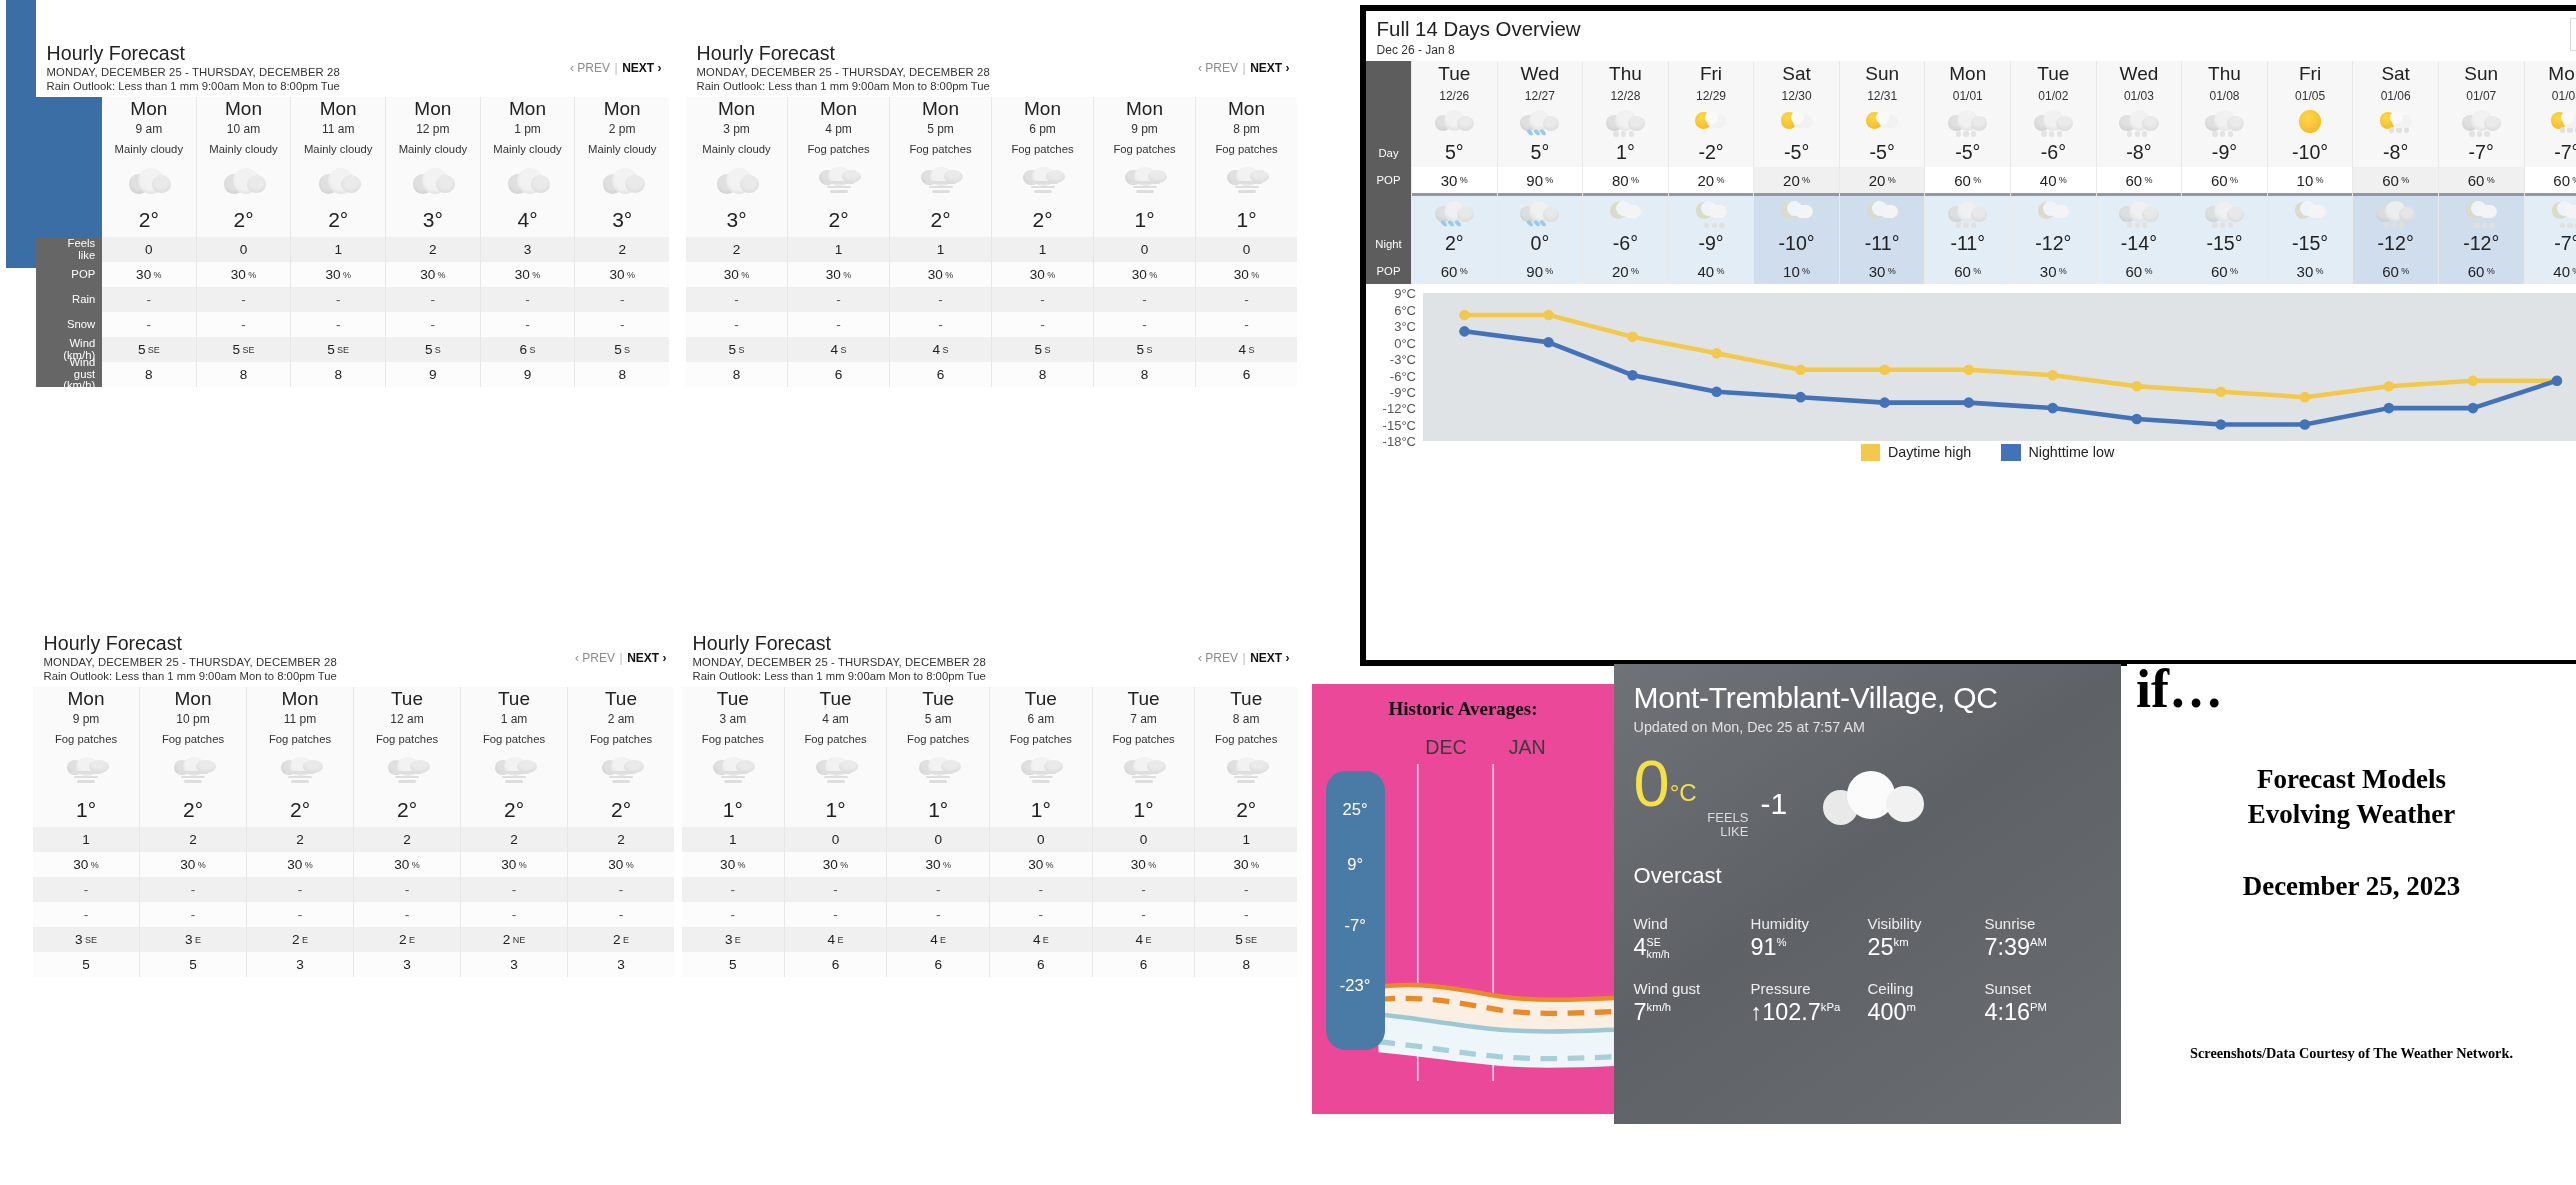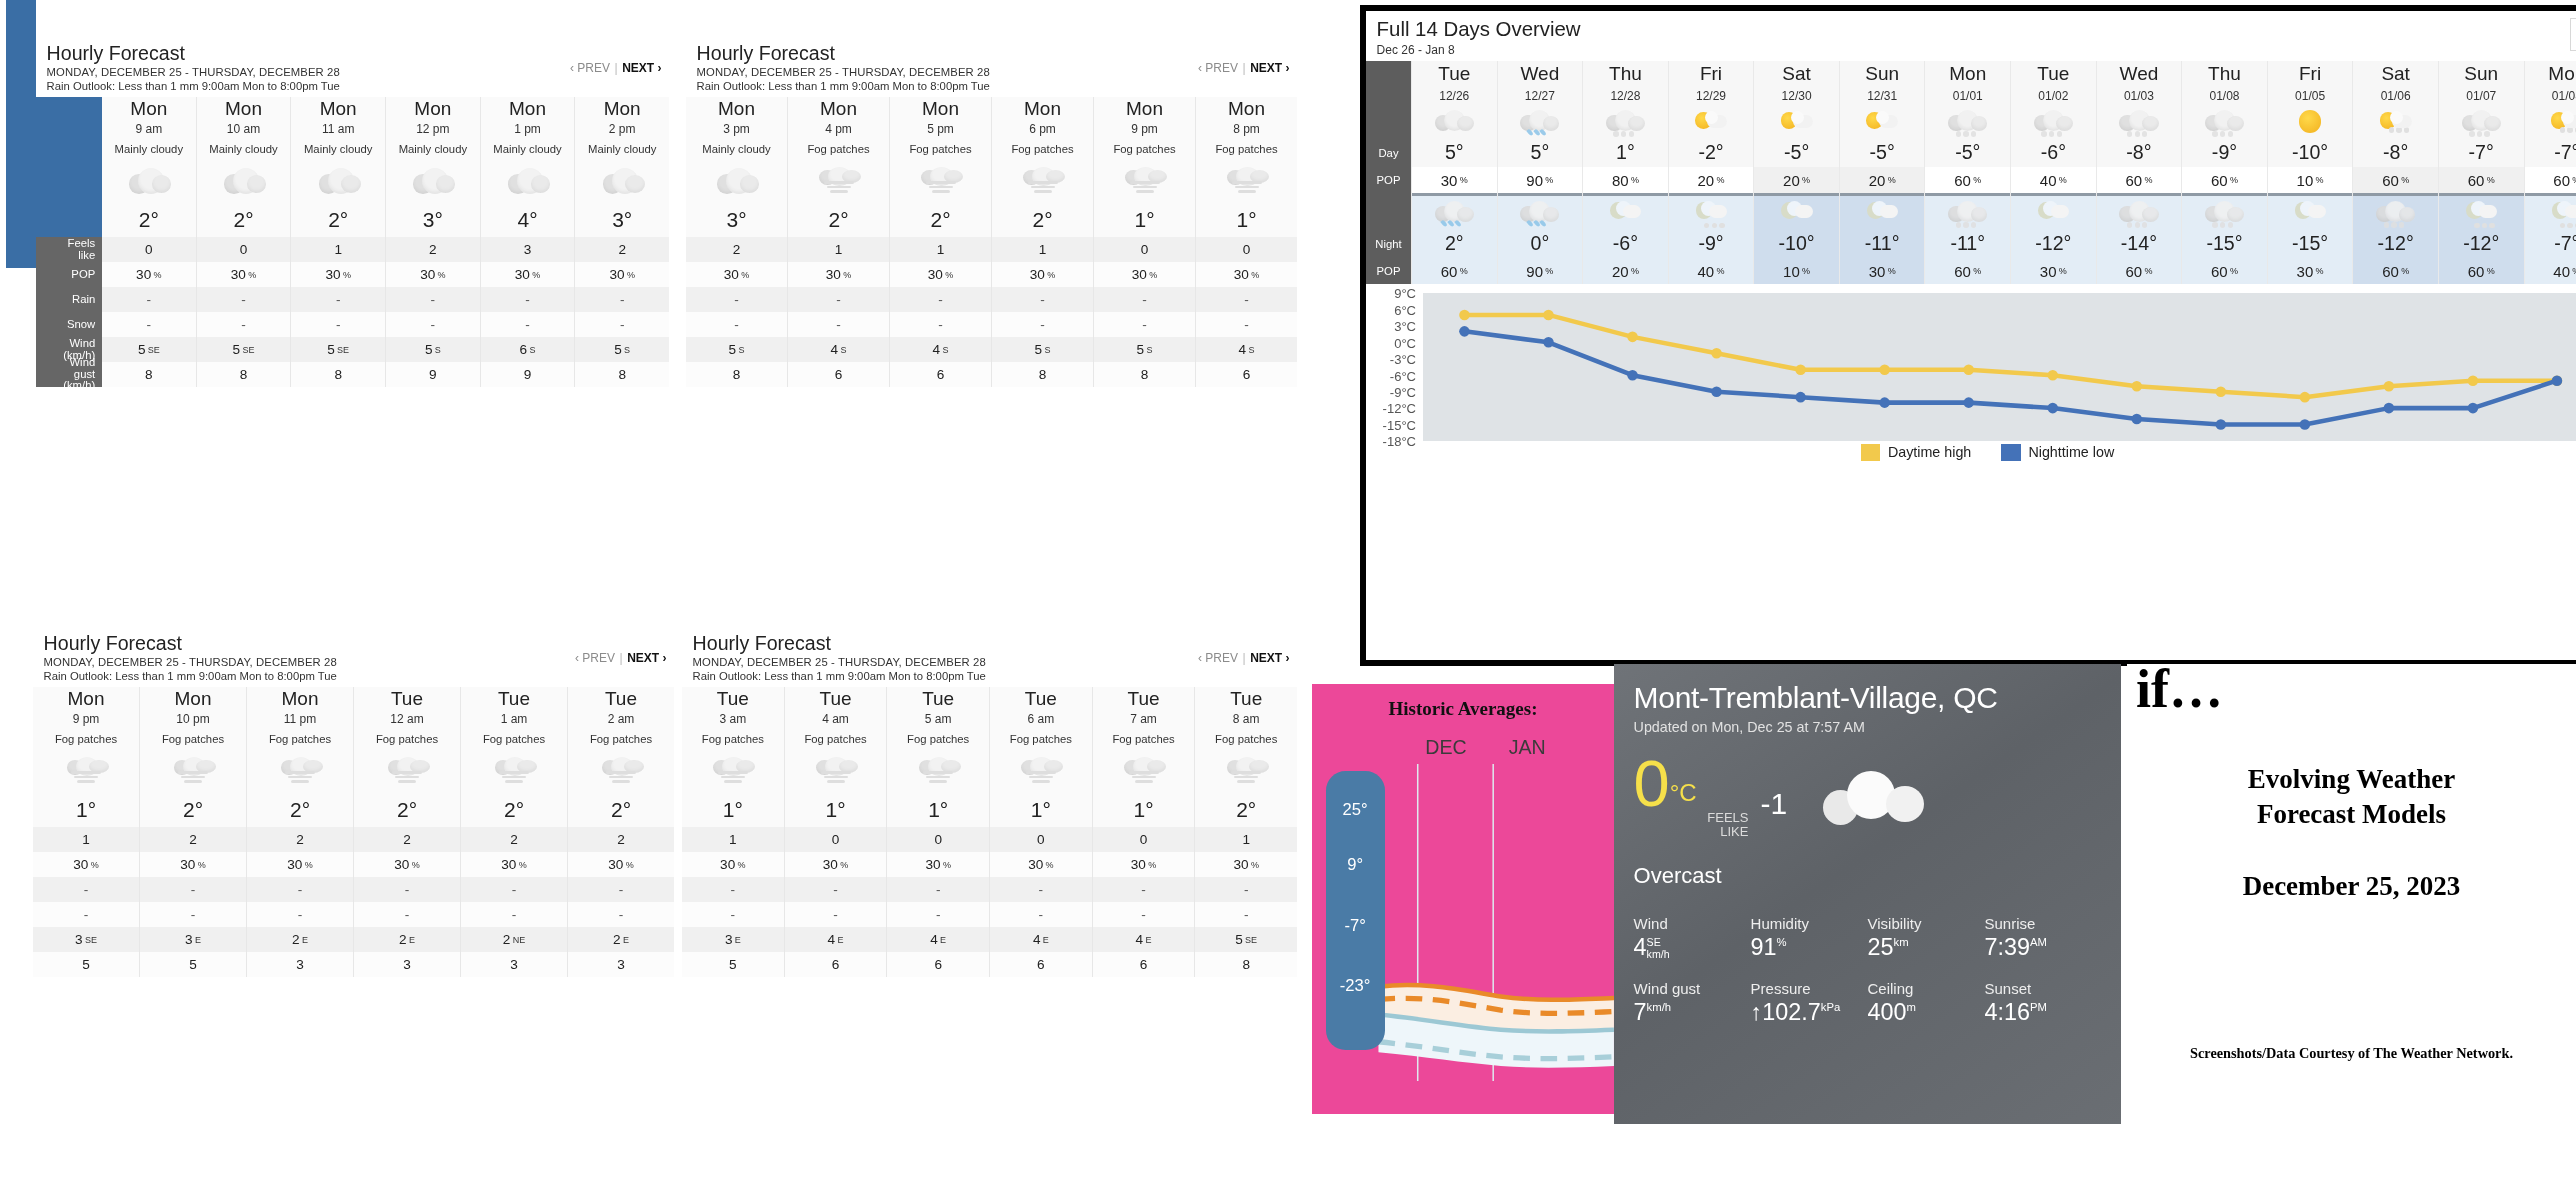--- a/index.html
+++ b/index.html
@@ -1351,19 +1351,19 @@
       <div>
         <div class="st-lab">Sunset</div>
         <div class="st-val"><span>4:16</span><sup>PM</sup></div>
       </div>
     </div>
 </div>
 
 <div id="rightpanel">
   <div class="rp-if">if…</div>
   <div class="rp-h">
+    <div>Forecast Models</div>
     <div>Evolving Weather</div>
-    <div>Forecast Models</div>
   </div>
   <div class="rp-date">December 25, 2023</div>
   <div class="rp-foot">Screenshots/Data Courtesy of The Weather Network.</div>
 </div>
 
 
 </body></html>

